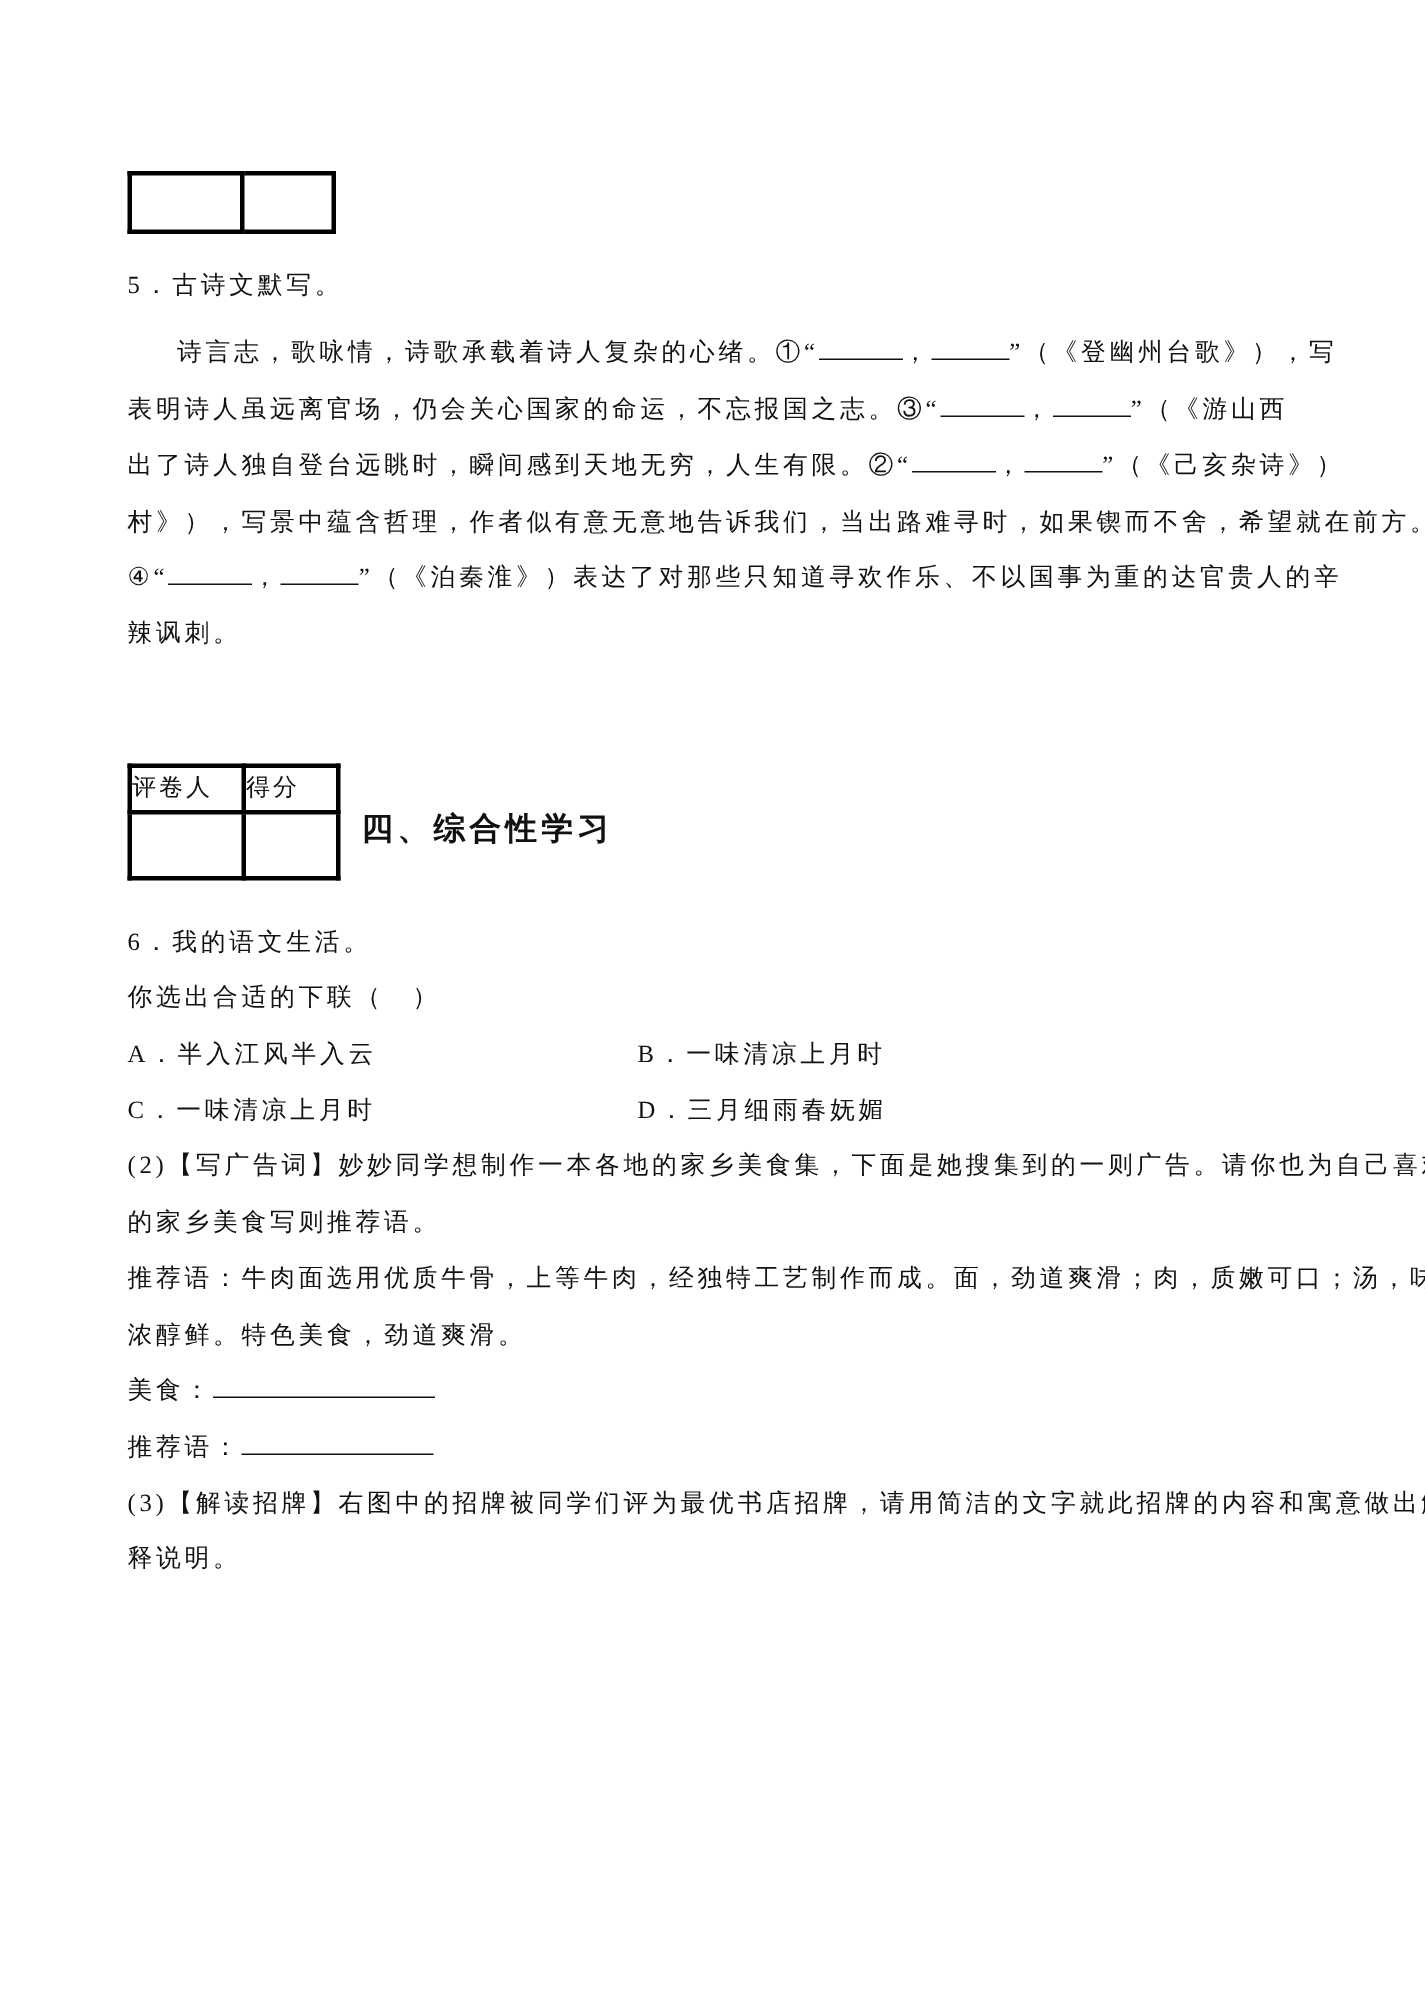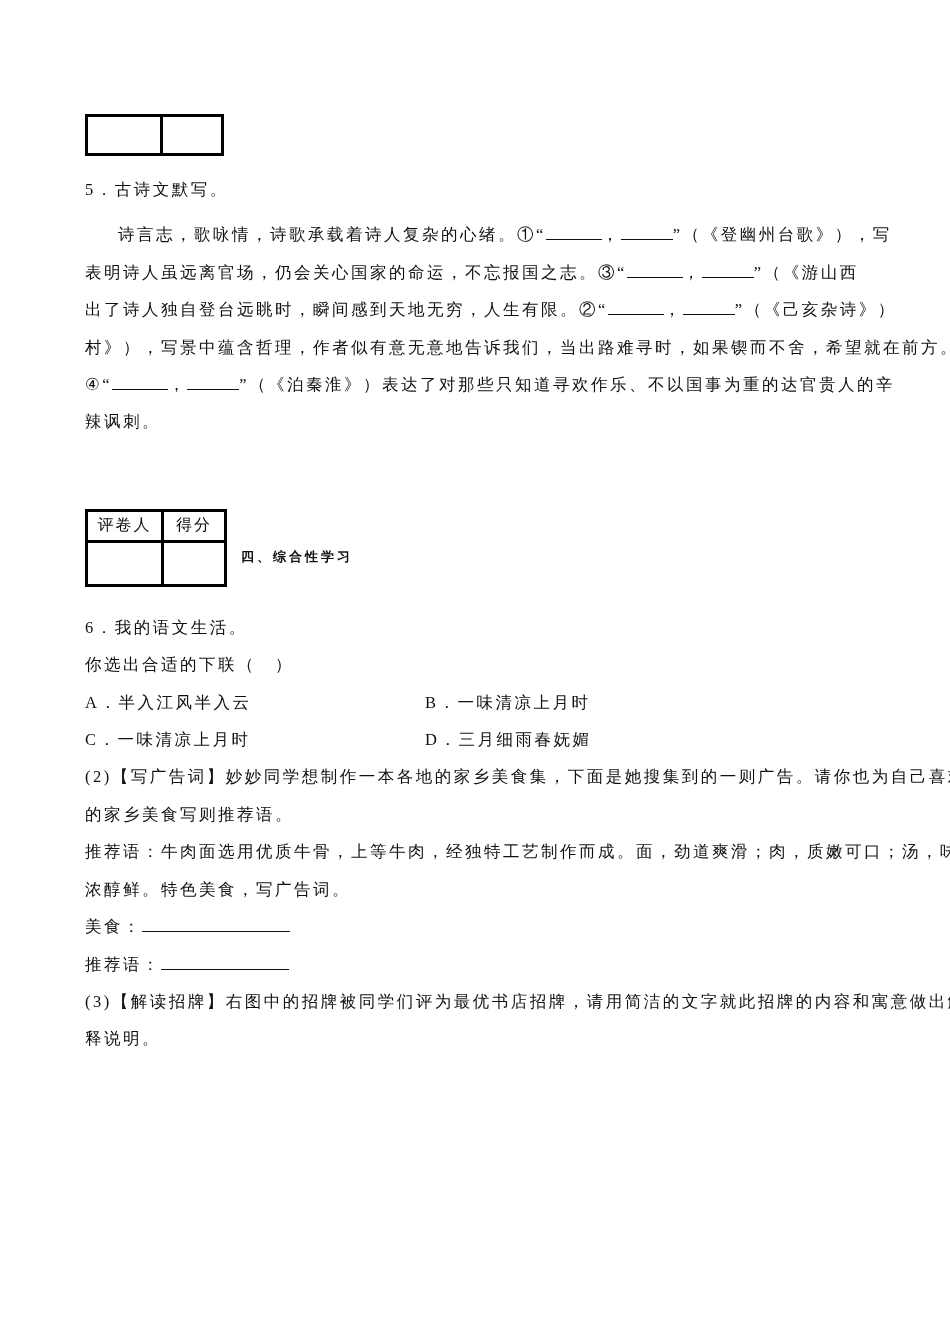--- a/index.html
+++ b/index.html
@@ -31,42 +31,41 @@
   .b56  { width: 56px; }
   .b52  { width: 52px; }
   .b148 { width: 148px; }
   .b128 { width: 128px; }
 
   
   table.box { border-collapse: collapse; }
   table.box td {
     border: 3px solid #000;
     padding: 0;
-    text-align: center;
     font-size: 16px;
     letter-spacing: 2px;
   }
   .t-top { margin-top: 114px; }
   .t-top td.c1 { width: 72px; height: 36px; }
   .t-top td.c2 { width: 58px; }
 
   .grader-row {
     display: flex;
     align-items: flex-end;
     margin-top: 68px;
   }
   .t-grader td.c1 { width: 73px; }
   .t-grader td.c2 { width: 60px; }
   .t-grader tr.hdr td { height: 28px; }
   .t-grader tr.empty td { height: 41px; }
 
   .section-heading {
     font-family: "Liberation Sans", "DejaVu Sans", sans-serif;
     font-weight: bold;
-    font-size: 13px;
+    font-size: 21px;
     letter-spacing: 3px;
     margin-left: 14px;
     margin-bottom: 21px;
     white-space: nowrap;
   }
 
   .q5-heading { margin-top: 15px; }
   .q5-para    { margin-top: 8px; }
   .q6-block   { margin-top: 22px; }
 
@@ -118,21 +117,21 @@
       <div class="line">6．我的语文生活。</div>
 
       <div class="line">你选出合适的下联（　）</div>
 
       <div class="line"><span class="opt-col1">A．半入江风半入云</span><span>B．一味清凉上月时</span></div>
       <div class="line"><span class="opt-col1">C．一味清凉上月时</span><span>D．三月细雨春妩媚</span></div>
 
       <div class="line">(2)【写广告词】妙妙同学想制作一本各地的家乡美食集，下面是她搜集到的一则广告。请你也为自己喜欢</div>
       <div class="line">的家乡美食写则推荐语。</div>
       <div class="line">推荐语：牛肉面选用优质牛骨，上等牛肉，经独特工艺制作而成。面，劲道爽滑；肉，质嫩可口；汤，味</div>
-      <div class="line">浓醇鲜。特色美食，写广告词。</div>
+      <div class="line">浓醇鲜。特色美食，劲道爽滑。</div>
       <div class="line"><span>美食：</span><span class="blank b148"></span></div>
       <div class="line"><span>推荐语：</span><span class="blank b128"></span></div>
 
       <div class="line">(3)【解读招牌】右图中的招牌被同学们评为最优书店招牌，请用简洁的文字就此招牌的内容和寓意做出解</div>
       <div class="line">释说明。</div>
     </div>
 
   </div>
 </div>
 

